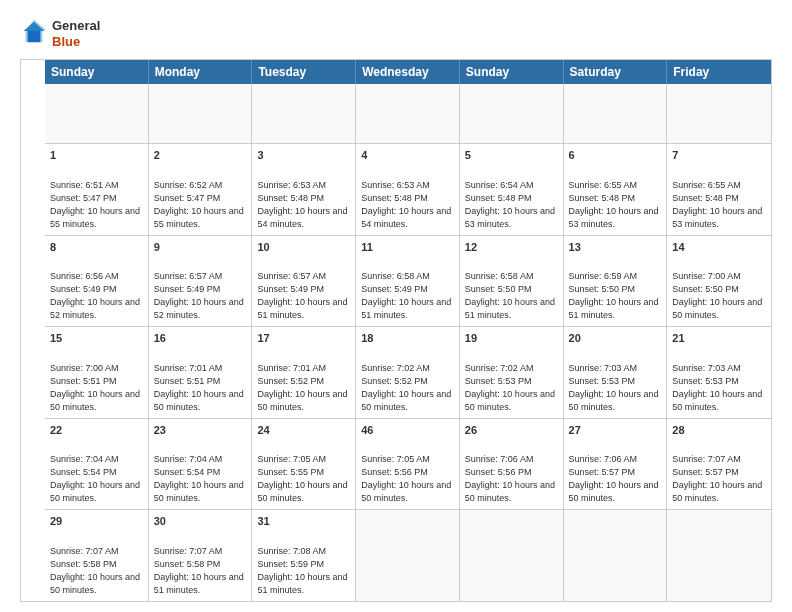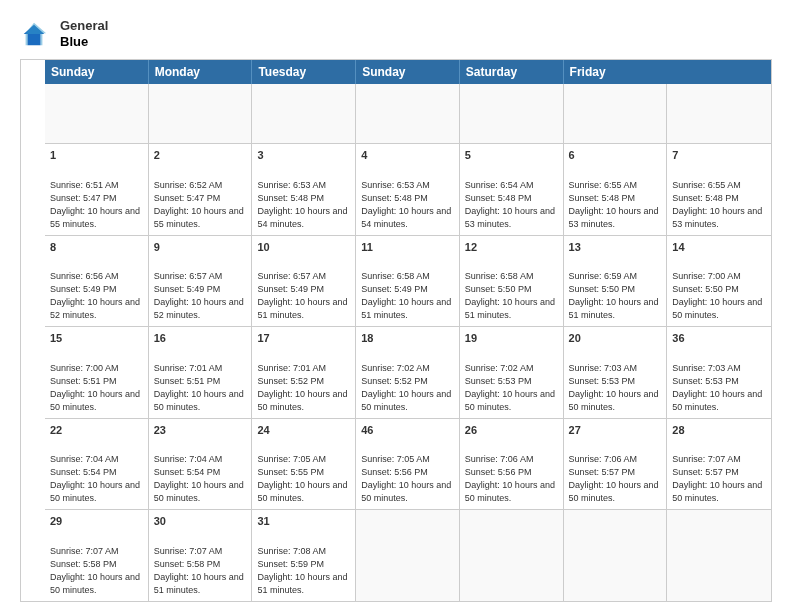--- a/index.html
+++ b/index.html
@@ -18,22 +18,22 @@
       flex-direction: column;
     }
     .header {
       display: flex;
       justify-content: space-between;
       align-items: flex-start;
       margin-bottom: 10px;
     }
     .logo {
       display: flex;
-      align-items: flex-end;
-      gap: 12px;
+      align-items: flex-start;
+      gap: 4px;
     }
     .logo-icon {
       width: 28px;
       height: 28px;
     }
     .title-block {
       text-align: right;
     }
     .main-title {
       font-size: 32px;
@@ -107,34 +107,35 @@
   <div class="header">
     <div class="logo">
       <svg class="logo-icon" viewBox="0 0 30 30">
         <polygon points="15,4 26,14 22,14 22,26 8,26 8,14 4,14" fill="#1a6bbf"></polygon>
         <polygon points="15,2 28,13 24,13 24,26 22,26 22,14 8,14 8,26 6,26 6,13" fill="#3399cc" opacity="0.5"></polygon>
       </svg>
       <div>
         <div style="font-size:13px;font-weight:bold;color:#333;line-height:1.2;">
           <span style="color:#333;">General</span>
         </div>
-        <div style="font-size:13px;font-weight:bold;color:#000000;line-height:1.2;">Blue</div>
+        <div style="font-size:13px;font-weight:bold;color:#c2410c;line-height:1.2;">Blue</div>
       </div>
     </div>
     <div class="title-block">
       <div class="main-title"></div>
       <div class="subtitle"></div>
     </div>
   </div>
 
   <div class="calendar">
     <div class="cal-header">
     <div class="cal-header-cell">Sunday</div>
         <div class="cal-header-cell">Monday</div>
         <div class="cal-header-cell">Tuesday</div>
+        <div class="cal-header-cell">Wednesday</div>
         <div class="cal-header-cell">Sunday</div>
         <div class="cal-header-cell">Saturday</div>
         <div class="cal-header-cell">Friday</div>
       </div>
     <div class="cal-body">
     <div class="cal-row">
           <div class="cal-cell empty"></div>
           <div class="cal-cell empty"></div>
           <div class="cal-cell empty"></div>
           <div class="cal-cell empty"></div>
@@ -221,21 +222,21 @@
           </div>
           <div class="cal-cell">
             <span class="day-num">19</span>
             <div class="cal-cell-text">Sunrise: 7:02 AM<br>Sunset: 5:53 PM<br>Daylight: 10 hours and 50 minutes.</div>
           </div>
           <div class="cal-cell">
             <span class="day-num">20</span>
             <div class="cal-cell-text">Sunrise: 7:03 AM<br>Sunset: 5:53 PM<br>Daylight: 10 hours and 50 minutes.</div>
           </div>
           <div class="cal-cell">
-            <span class="day-num">36</span>
+            <span class="day-num">21</span>
             <div class="cal-cell-text">Sunrise: 7:03 AM<br>Sunset: 5:53 PM<br>Daylight: 10 hours and 50 minutes.</div>
           </div>
         </div>
         <div class="cal-row">
           <div class="cal-cell">
             <span class="day-num">22</span>
             <div class="cal-cell-text">Sunrise: 7:04 AM<br>Sunset: 5:54 PM<br>Daylight: 10 hours and 50 minutes.</div>
           </div>
           <div class="cal-cell">
             <span class="day-num">23</span>

